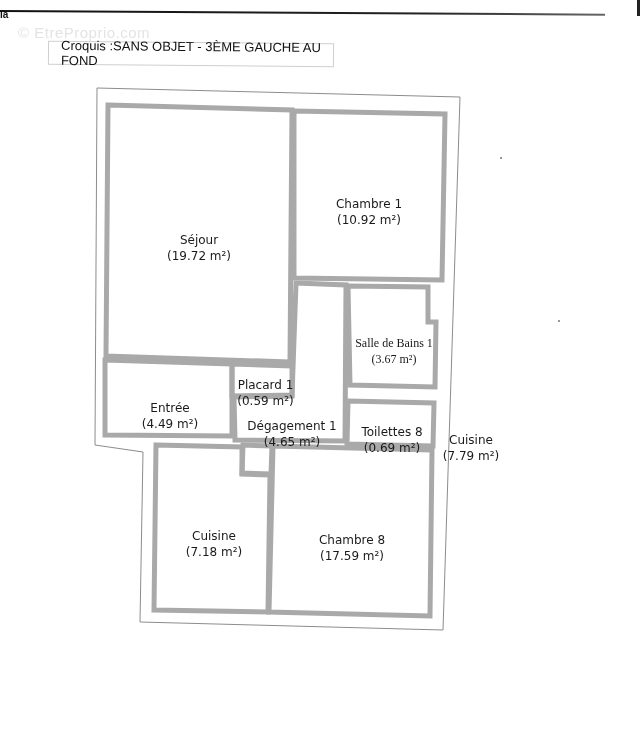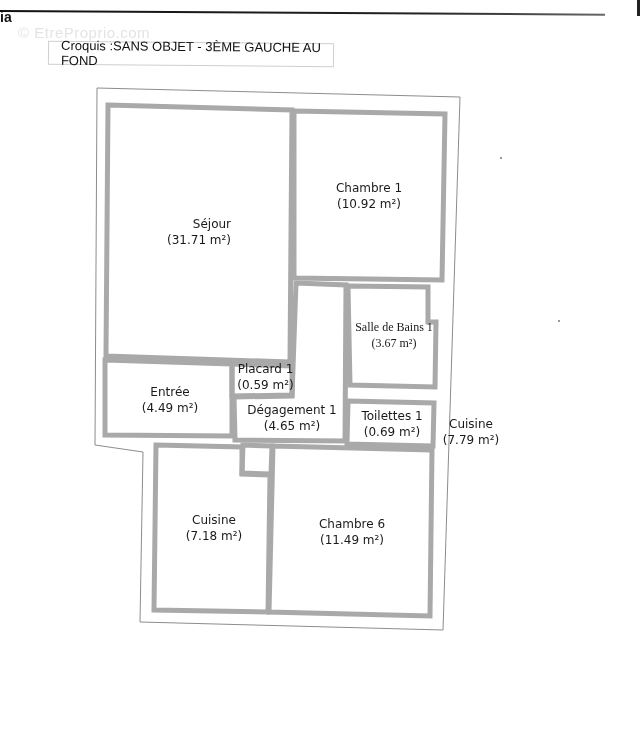--- a/index.html
+++ b/index.html
@@ -8,21 +8,21 @@
       background: #ffffff;
       font-family: "DejaVu Sans", sans-serif;
       color: #1a1a1a;
     }
     .top-rule {
       position: absolute; left: 0; top: 10px; width: 605px; height: 2px;
       background: linear-gradient(to right, #111 0%, #222 70%, #666 100%);
       transform: rotate(0.35deg); transform-origin: left center;
     }
     .corner-frag {
-      position: absolute; left: 0; top: 9px; font-size: 14px; font-weight: bold;
+      position: absolute; left: 0; top: 9px; font-size: 10px; font-weight: bold;
       color: #111; font-family: "Liberation Sans", sans-serif;
     }
     .right-edge {
       position: absolute; right: 0; top: 0; width: 3px; height: 16px; background: #222;
     }
     .watermark {
       position: absolute; left: 18px; top: 24px; font-size: 15px; color: #e4e4e4;
       font-family: "Liberation Sans", sans-serif; letter-spacing: 0.5px; text-align: center;
     }
     .title-box {
@@ -30,20 +30,21 @@
       border: 1px solid #cfcfcf; background: #fff;
       font-family: "Liberation Sans", sans-serif; font-size: 13px; color: #111;
       display: flex; align-items: center; padding-left: 12px; box-sizing: border-box;
       transform: rotate(0.5deg);
     }
     svg.plan { position: absolute; left: 0; top: 0; }
     .label {
       position: absolute; text-align: center; font-size: 12px; line-height: 16px;
       color: #1a1a1a; white-space: nowrap; transform: translateX(-50%);
       font-family: "DejaVu Sans", sans-serif;
+      margin-top: 16px;
     }
     .label span { display: block; }
     .dot { position: absolute; width: 2px; height: 2px; background: #777; border-radius: 50%; }
   </style>
 </head>
 <body>
 
 <div class="top-rule"></div>
 <div class="corner-frag">ia</div>
 <div class="right-edge"></div>
@@ -73,23 +74,23 @@
     <polygon points="348,401 434,403 433,446 347,444"></polygon>
 
     <polygon points="156,445 242,447 242,474 270,475 268,612 154,610"></polygon>
 
     <polygon points="243,445 272,446 271,474 242,473"></polygon>
 
     <polygon points="273,446 432,450 430,616 269,612"></polygon>
   </g>
 </svg>
 
-<div class="label" style="left:199px; top:216px;text-align:right;">
+<div class="label" style="left:199px; top:216px;">
   <span>Séjour</span>
-  <span>(31.71 m²)</span>
+  <span>(19.72 m²)</span>
 </div>
 <div class="label" style="left:369px; top:180px;">
   <span>Chambre 1</span>
   <span>(10.92 m²)</span>
 </div>
 <div class="label" style="left:394px; top:319px;font-family:Liberation Serif, serif;">
   <span>Salle de Bains 1</span>
   <span>(3.67 m²)</span>
 </div>
 <div class="label" style="left:262px; top:361px;padding-left:7px;">
@@ -98,30 +99,30 @@
 </div>
 <div class="label" style="left:170px; top:384px;">
   <span>Entrée</span>
   <span>(4.49 m²)</span>
 </div>
 <div class="label" style="left:292px; top:402px;">
   <span>Dégagement 1</span>
   <span>(4.65 m²)</span>
 </div>
 <div class="label" style="left:392px; top:408px;">
-  <span>Toilettes 1</span>
+  <span>Toilettes 8</span>
   <span>(0.69 m²)</span>
 </div>
 <div class="label" style="left:471px; top:416px;">
   <span>Cuisine</span>
   <span>(7.79 m²)</span>
 </div>
 <div class="label" style="left:214px; top:512px;">
   <span>Cuisine</span>
   <span>(7.18 m²)</span>
 </div>
 <div class="label" style="left:352px; top:516px;">
-  <span>Chambre 6</span>
-  <span>(11.49 m²)</span>
+  <span>Chambre 8</span>
+  <span>(17.59 m²)</span>
 </div>
 
 <div class="dot" style="left:500px; top:157px;"></div>
 <div class="dot" style="left:558px; top:320px;"></div>
 
 </body></html>

